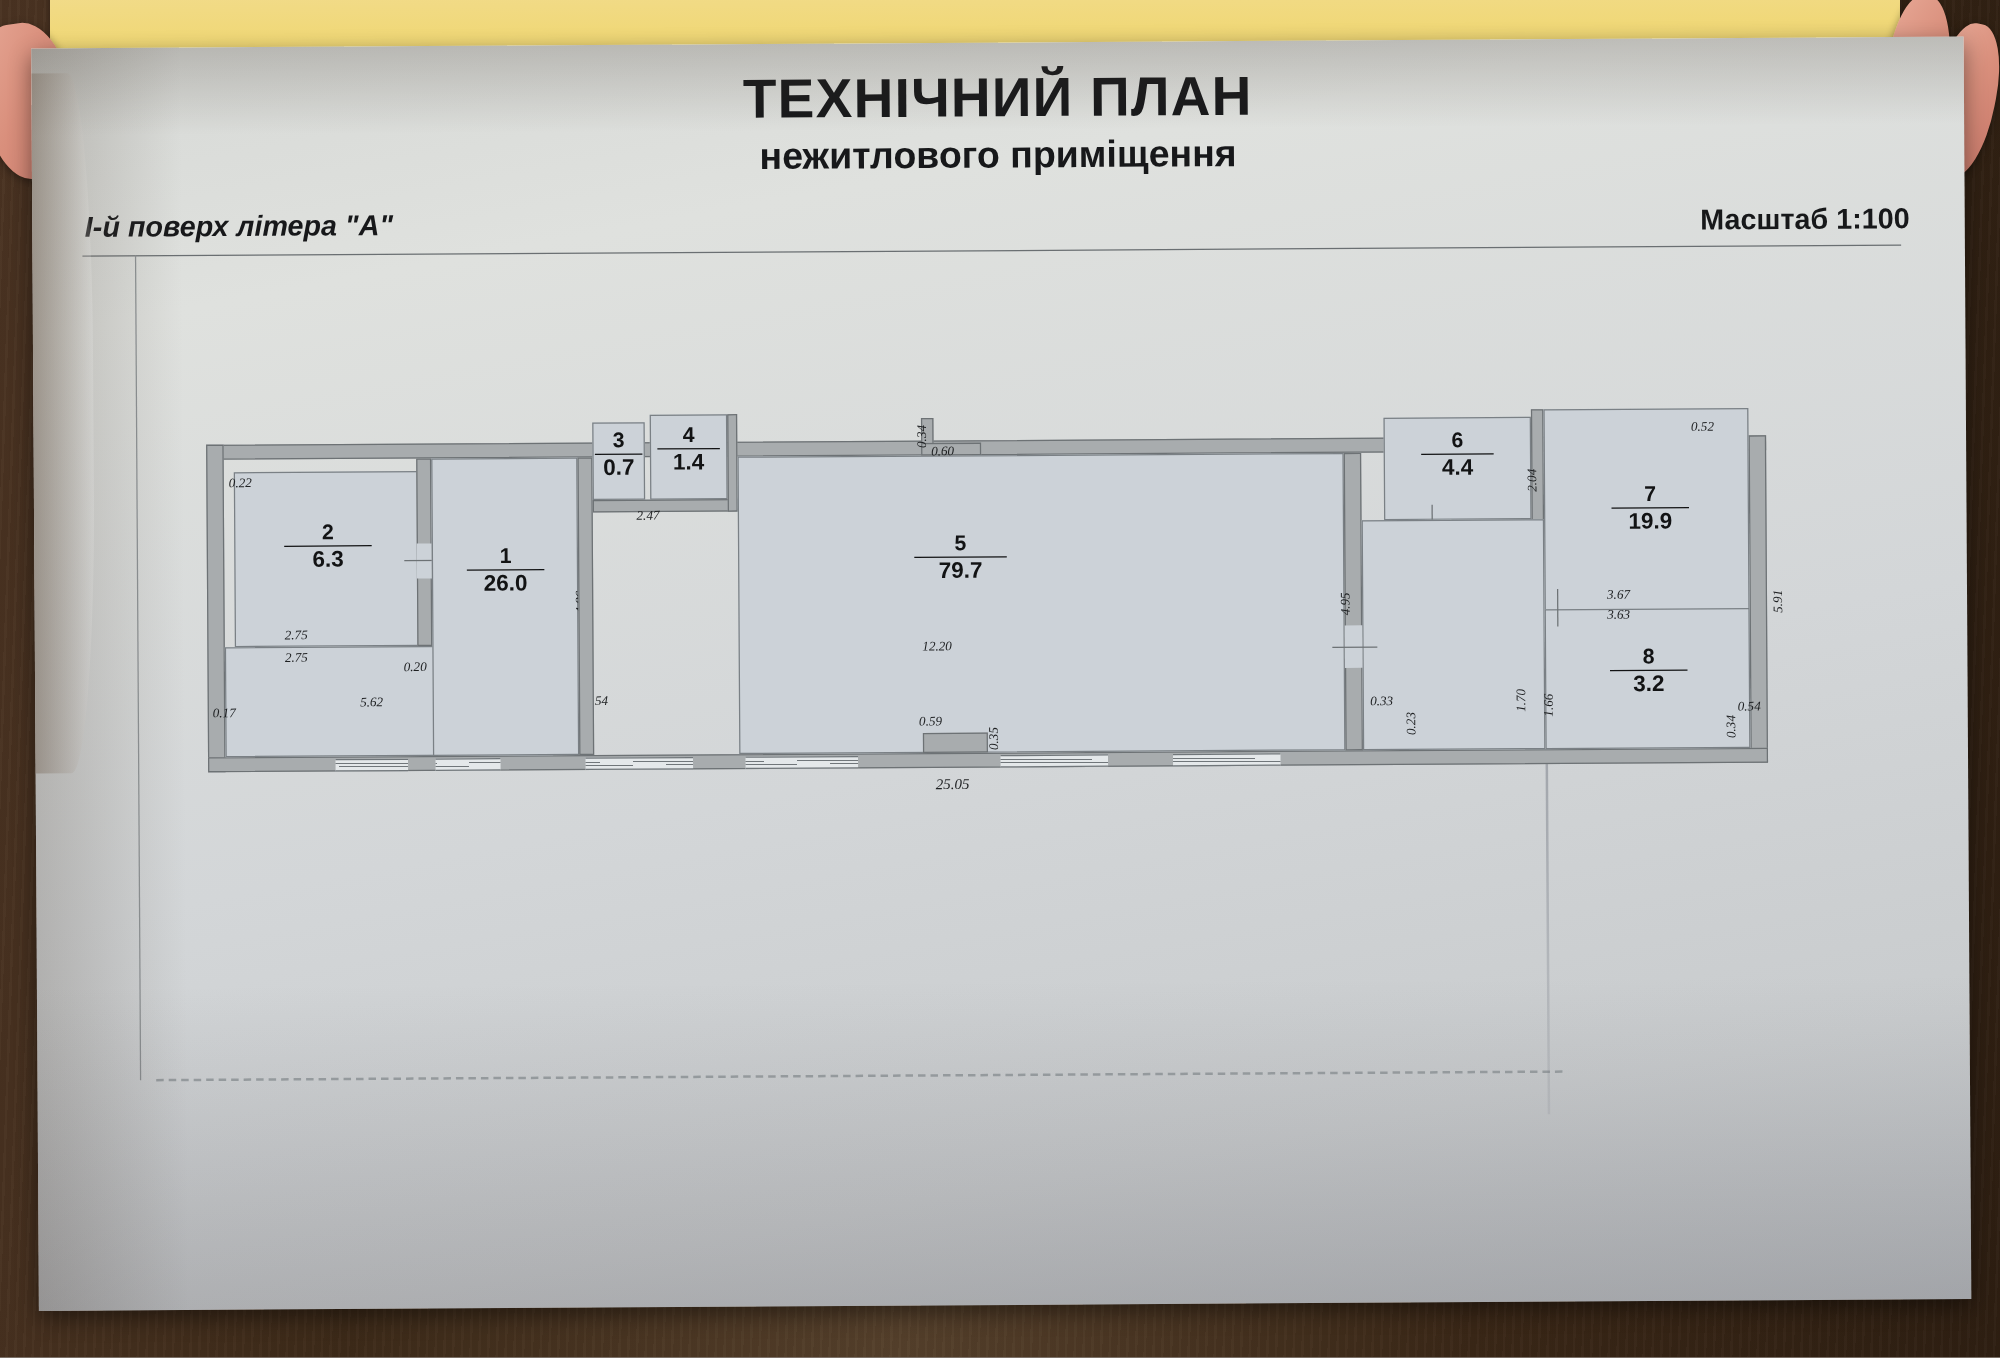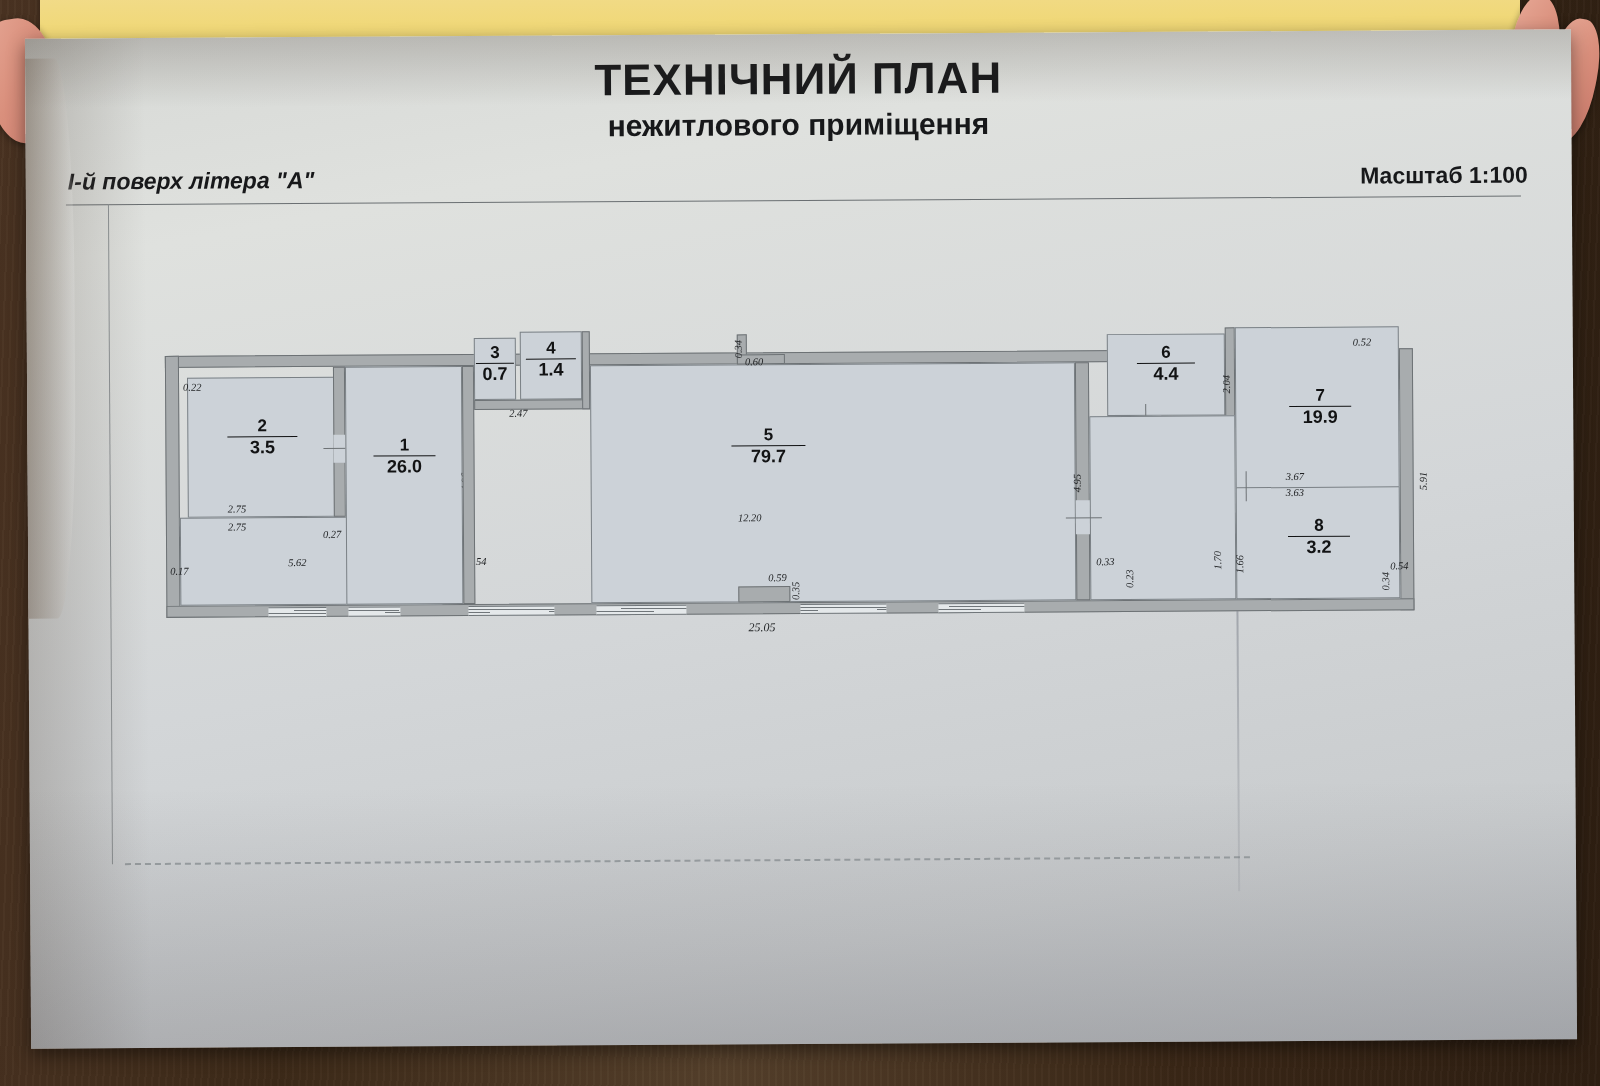--- a/index.html
+++ b/index.html
@@ -216,29 +216,29 @@
     <div id="plan">
 
       <div class="wall" style="left:28px; top:38px; width:1248px; height:12px;"></div>
       <div class="wall" style="left:28px; top:38px; width:14px; height:262px;"></div>
       <div class="wall" style="left:1262px; top:38px; width:14px; height:262px;"></div>
       <div class="wall" style="left:28px; top:288px; width:1248px; height:12px;"></div>
 
       <div class="room" style="left:50px; top:60px; width:150px; height:140px;"></div>
       <div class="rlabel" style="left:90px; top:100px; width:70px;">
         <span class="num">2</span>
-        <span class="area">3.5</span>
+        <span class="area">6.3</span>
       </div>
       <div class="dim" style="left:46px; top:44px;margin-top:20px;">0.22</div>
       <div class="dim v" style="left:196px; top:160px;">2.95</div>
       <div class="dim" style="left:90px; top:186px;">2.75</div>
 
       <div class="room" style="left:42px; top:200px; width:262px; height:88px;"></div>
       <div class="dim" style="left:90px; top:204px;">2.75</div>
-      <div class="dim" style="left:185px; top:212px;">0.27</div>
+      <div class="dim" style="left:185px; top:212px;">0.20</div>
       <div class="dim" style="left:32px; top:248px;">0.17</div>
       <div class="dim" style="left:150px; top:240px;">5.62</div>
 
       <div class="wall" style="left:196px; top:50px; width:12px; height:150px;"></div>
       <div class="door-gap" style="left:196px; top:118px; width:12px; height:28px;"></div>
       <div class="door-mark" style="left:186px; top:131px; width:34px; height:1px;"></div>
 
       <div class="dim v" style="left:214px; top:162px;">3.37</div>
 
       <div class="room" style="left:208px; top:50px; width:117px; height:238px;"></div>
@@ -273,21 +273,21 @@
         <span class="area">79.7</span>
       </div>
 
       <div class="wall" style="left:600px; top:20px; width:10px; height:30px;"></div>
       <div class="wall" style="left:600px; top:40px; width:48px; height:10px;"></div>
       <div class="dim v" style="left:596px; top:44px;">0.34</div>
       <div class="dim" style="left:608px; top:42px;font-family:Liberation Serif, serif;">0.60</div>
       <div class="dim" style="left:600px; top:198px;">12.20</div>
 
       <div class="wall" style="left:600px; top:272px; width:52px; height:16px;"></div>
-      <div class="dim" style="left:630px; top:258px;">0.59</div>
+      <div class="dim" style="left:597px; top:258px;">0.59</div>
       <div class="dim v" style="left:652px; top:286px;">0.35</div>
 
       <div class="wall" style="left:938px; top:50px; width:14px; height:238px;"></div>
       <div class="dim v" style="left:934px; top:180px;">4.95</div>
 
       <div class="room" style="left:970px; top:22px; width:118px; height:82px;"></div>
       <div class="rlabel" style="left:1000px; top:32px; width:58px;">
         <span class="num">6</span>
         <span class="area">4.4</span>
       </div>

